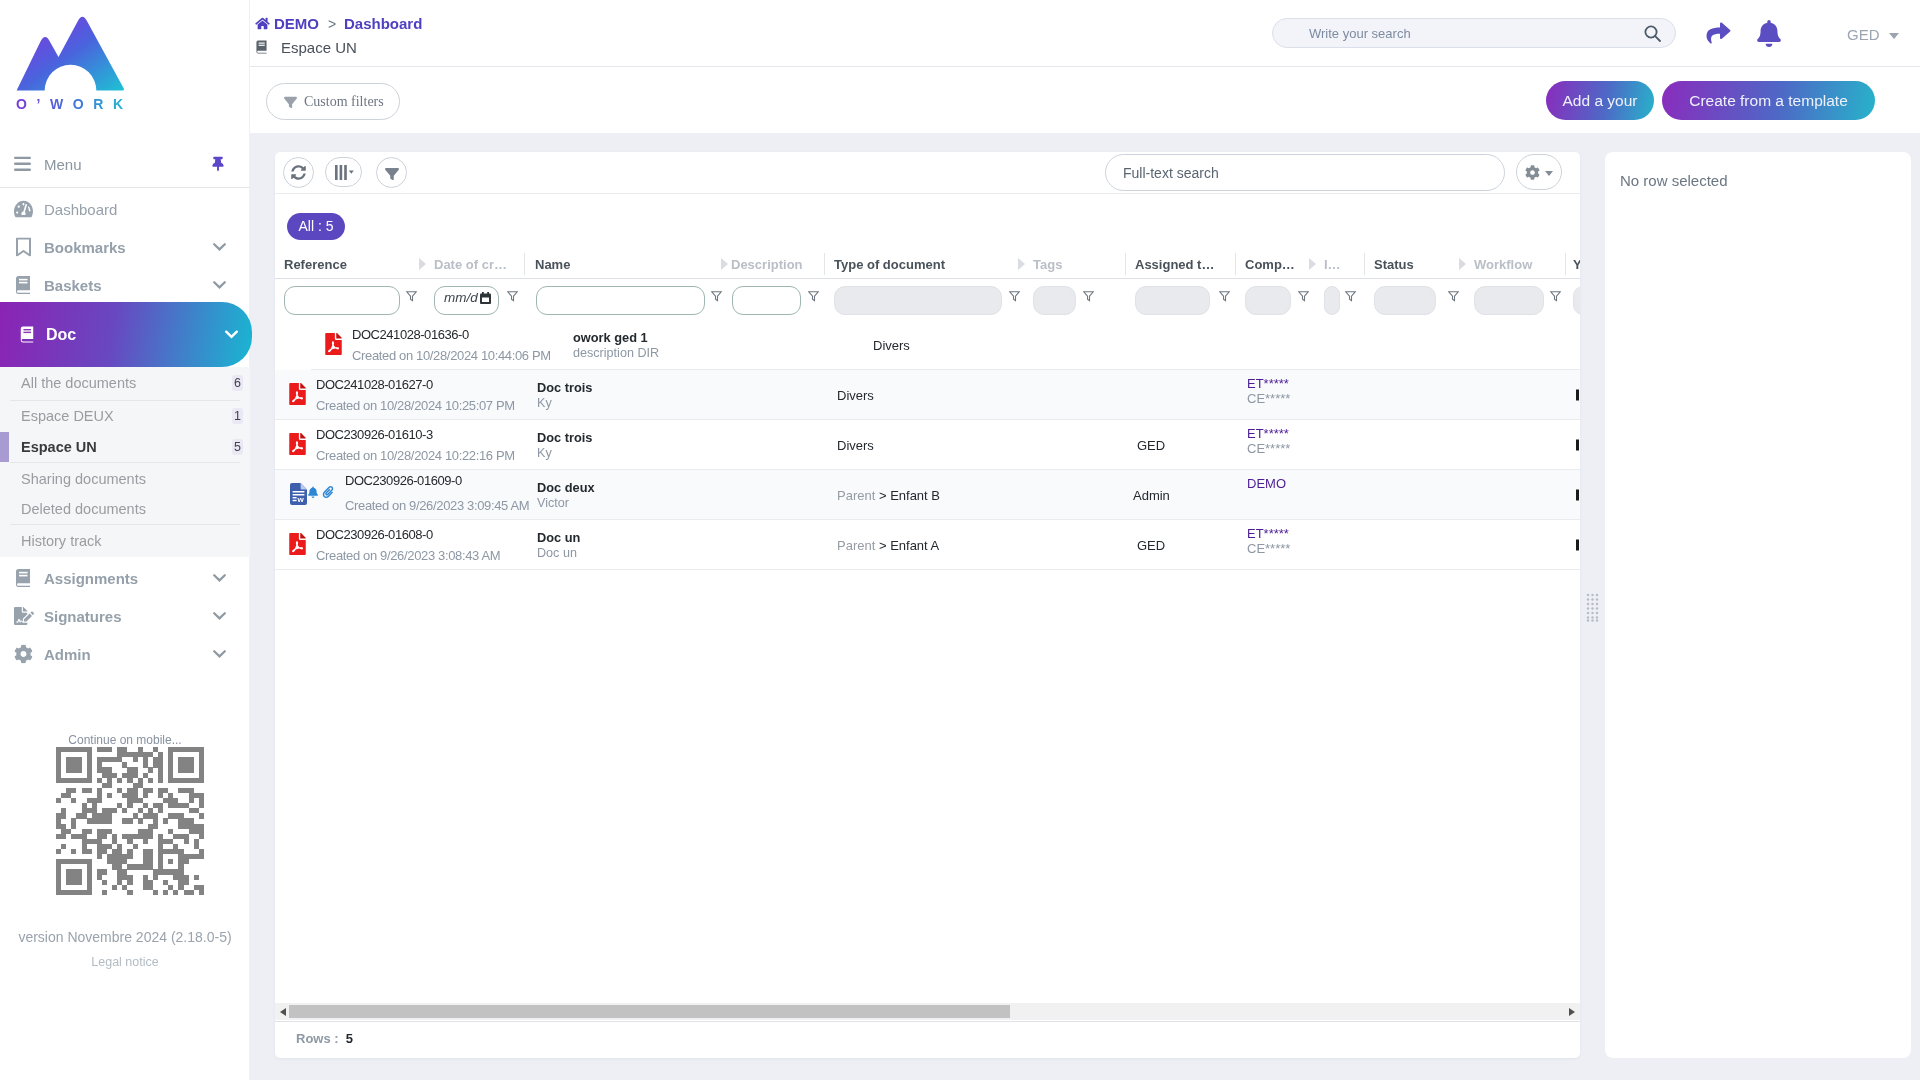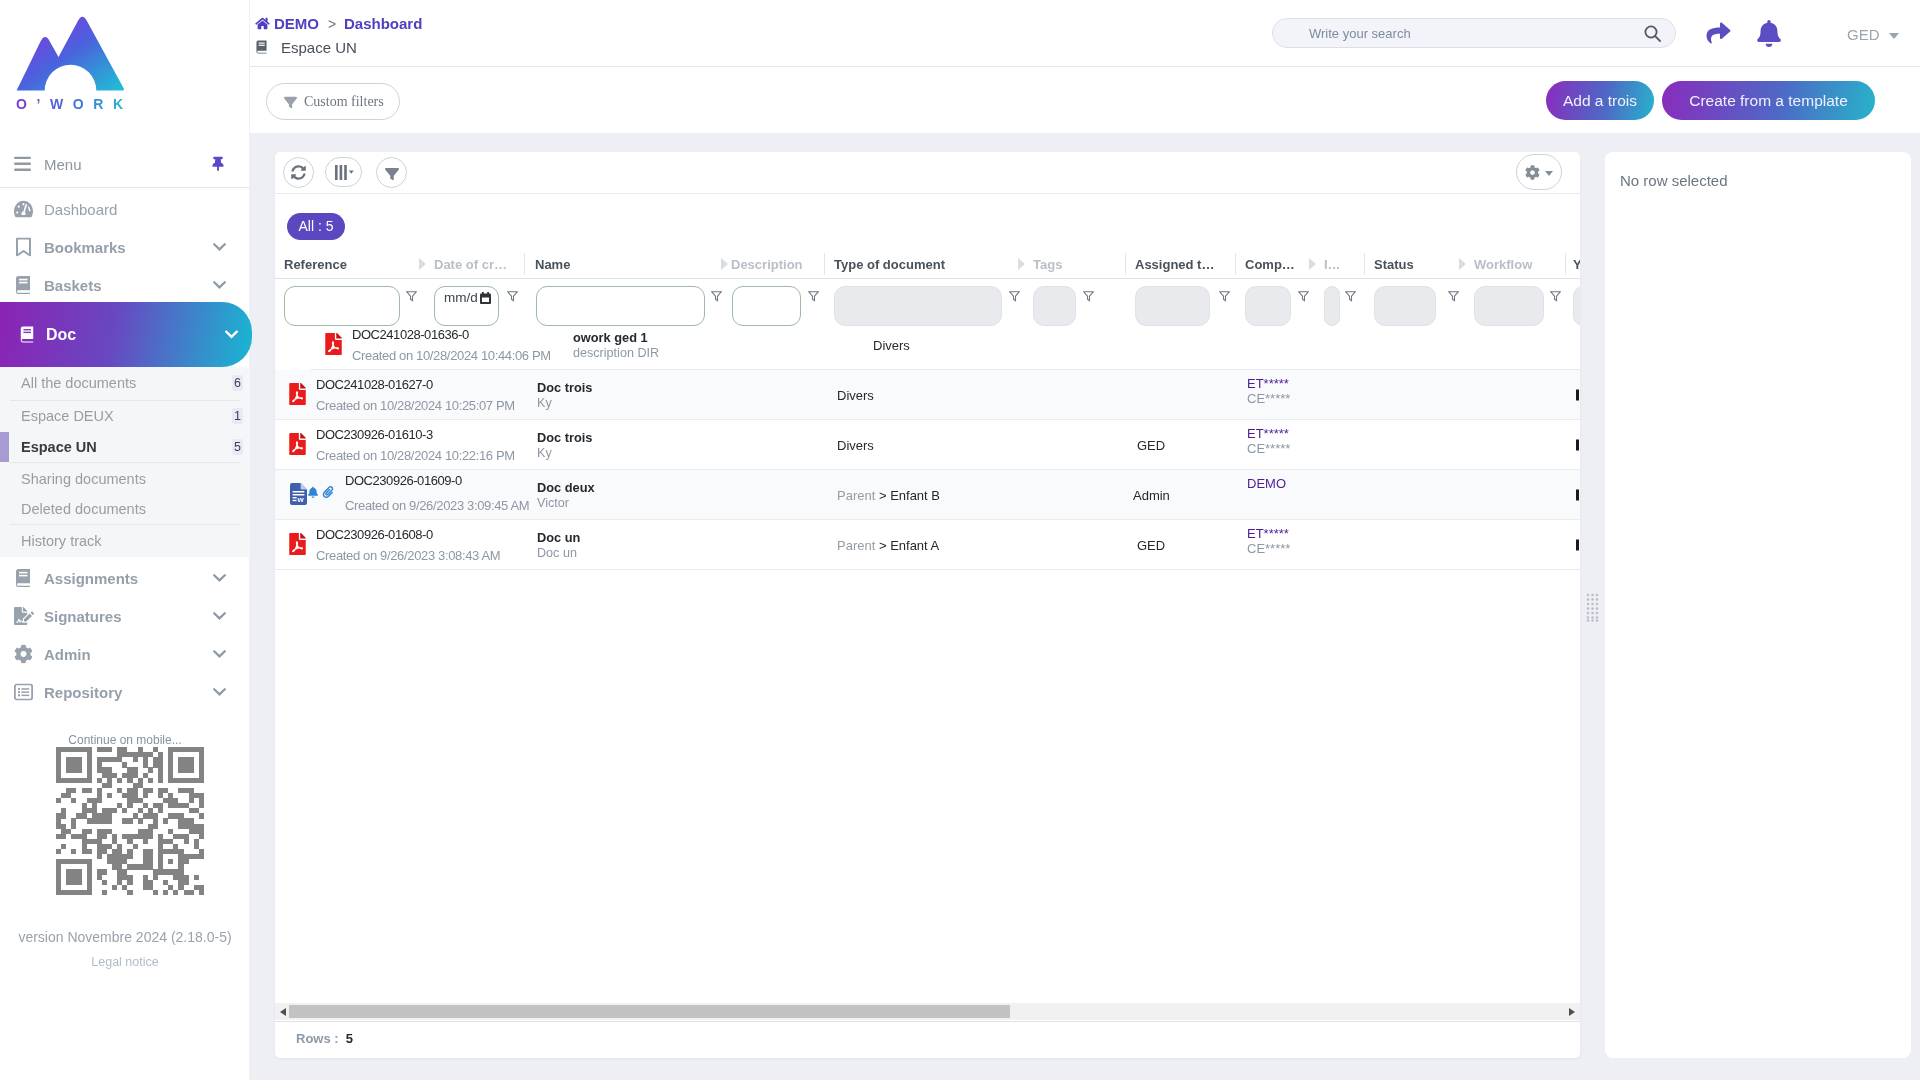--- a/index.html
+++ b/index.html
@@ -39,21 +39,21 @@
 #rightcard span{position:absolute;left:15px;top:20px;font-size:15px;color:#6b7683;}
 .toolbtn{position:absolute;top:5px;height:31px;border:1px solid #ccd2d9;border-radius:16px;background:#fff;}
 #ftsearch{position:absolute;left:830px;top:2px;width:400px;height:37px;border:1px solid #ccd3dc;border-radius:19px;background:#fff;}
 #ftsearch span{position:absolute;left:17px;top:50%;transform:translateY(-50%);font-size:14px;color:#5a6572;}
 #allpill{position:absolute;left:12px;top:61px;width:58px;height:27px;border-radius:14px;background:#5b48c0;color:#fff;font-size:14px;text-align:center;line-height:27px;}
 
 .hd{position:absolute;top:0;font-weight:bold;font-size:13px;color:#49525a;white-space:nowrap;}
 .hd.lt{color:#b9bfc6;}
 .hsep{position:absolute;top:-4px;width:1px;height:22px;background:#e3e6e9;}
 .harr{position:absolute;top:1px;width:0;height:0;border-left:7px solid #d9dce1;border-top:6px solid transparent;border-bottom:6px solid transparent;}
-.fin{position:absolute;top:8px;height:40px;border:1px solid #9fb7b0;border-radius:11px;background:#fff;}
+.fin{position:absolute;top:8px;height:29px;border:1px solid #9fb7b0;border-radius:11px;background:#fff;font-style:italic;}
 .fin.dis{background:#e8eaed;border-color:#dfe2e6;}
 .row{position:absolute;left:0;width:1305px;height:50px;}
 .rref{position:absolute;letter-spacing:-0.45px;font-size:13px;color:#24292e;white-space:nowrap;}
 .rcrt{position:absolute;letter-spacing:-0.35px;font-size:13px;color:#8d98a4;white-space:nowrap;}
 .rname{position:absolute;left:262px;font-size:12.8px;font-weight:bold;color:#24292e;white-space:nowrap;}
 .rsub{position:absolute;left:262px;font-size:12.6px;color:#8d98a4;white-space:nowrap;}
 .rtype{position:absolute;left:562px;top:50%;transform:translateY(-50%);font-size:13px;color:#24292e;white-space:nowrap;}
 .rtype .gy{color:#959ca4;}
 .rass{position:absolute;top:50%;transform:translateY(-50%);font-size:13px;color:#24292e;}
 .rcomp1{position:absolute;left:972px;top:6px;font-size:13px;color:#4c1d95;}
@@ -100,21 +100,21 @@
 <svg class="abs" style="left:1889px;top:33px" width="10" height="6" viewBox="0 0 10 6">
       <path fill="#9aa5b1" d="M0,0 h10 l-5,6 Z"></path>
     </svg>
 
 <div class="abs" id="customf">
 <svg class="abs" style="left:17px;top:12px" width="13" height="13" viewBox="0 0 512 512">
         <path fill="#9aa1ab" d="M3.9 54.9C10.5 40.9 24.5 32 40 32h432c15.5 0 29.5 8.9 36.1 22.9s4.6 30.5-5.2 42.5L320 320.9V448c0 12.1-6.8 23.2-17.7 28.6s-23.8 4.3-33.5-3l-64-48c-8.1-6-12.8-15.5-12.8-25.6V320.9L9 97.3C-.7 85.4-2.8 68.8 3.9 54.9z"></path>
       </svg>
 <span>Custom filters</span>
     </div>
-<div class="gbtn" style="left:1546px;width:108px;">Add a trois</div>
+<div class="gbtn" style="left:1546px;width:108px;">Add a your</div>
 <div class="gbtn" style="left:1662px;width:213px;">Create from a template</div>
 
 <div class="abs" id="card">
 <div class="toolbtn" style="left:8px;width:31px;height:31px;border-radius:50%;">
 <svg class="abs" style="left:7px;top:7px" width="15" height="15" viewBox="0 0 512 512">
           <path fill="#6a737d" d="M370.72 133.28C339.458 104.008 298.888 87.962 255.848 88c-77.458.068-144.328 53.178-162.791 126.85-1.344 5.363-6.122 9.15-11.651 9.15H24.103c-7.498 0-13.194-6.807-11.807-14.176C33.933 94.924 134.813 8 256 8c66.448 0 126.791 26.136 171.315 68.685L465.547 38.45C480.661 23.337 506 34.042 506 55.413V176c0 13.255-10.745 24-24 24H361.411c-21.368 0-32.076-25.342-16.962-40.45l26.271-26.27zM32 312h120.589c21.368 0 32.076 25.342 16.962 40.45l-26.271 26.27c31.262 29.273 71.835 45.333 114.876 45.28 77.418-.07 144.315-53.144 162.787-126.849 1.344-5.363 6.122-9.15 11.651-9.15h57.304c7.498 0 13.194 6.807 11.807 14.176C479.067 417.076 378.188 504 257 504c-66.448 0-126.791-26.136-171.315-68.685L47.453 473.55C32.339 488.663 7 477.958 7 456.587V336c0-13.255 10.745-24 24-24z"></path>
         </svg>
 </div>
 <div class="toolbtn" style="left:50px;width:37px;height:30px;">
 <svg class="abs" style="left:9px;top:7px" width="19" height="15" viewBox="0 0 19 15">
@@ -124,20 +124,23 @@
             <rect x="9.2" y="0" width="2.6" height="15"></rect>
             <path d="M13.8,5.5 h5 l-2.5,3.2 Z"></path>
           </g>
         </svg>
 </div>
 <div class="toolbtn" style="left:101px;width:31px;height:31px;border-radius:50%;">
 <svg class="abs" style="left:8px;top:9px" width="14" height="14" viewBox="0 0 512 512">
           <path fill="#79828c" d="M3.9 54.9C10.5 40.9 24.5 32 40 32h432c15.5 0 29.5 8.9 36.1 22.9s4.6 30.5-5.2 42.5L320 320.9V448c0 12.1-6.8 23.2-17.7 28.6s-23.8 4.3-33.5-3l-64-48c-8.1-6-12.8-15.5-12.8-25.6V320.9L9 97.3C-.7 85.4-2.8 68.8 3.9 54.9z"></path>
         </svg>
 </div>
+<div class="abs" id="ftsearch">
+        <span>Full-text search</span>
+      </div>
 <div class="toolbtn" style="left:1241px;width:46px;height:36px;top:2px;border-radius:18px;">
 <svg class="abs" style="left:8px;top:10px" width="15" height="15" viewBox="0 0 512 512">
           <path fill="#848d96" d="M487.4 315.7l-42.6-24.6c4.3-23.2 4.3-47 0-70.2l42.6-24.6c4.9-2.8 7.1-8.6 5.5-14-11.1-35.6-30-67.8-54.7-94.6-3.8-4.1-10-5.1-14.8-2.3L380.8 110c-17.9-15.4-38.5-27.3-60.8-35.1V25.8c0-5.6-3.9-10.5-9.4-11.7-36.7-8.2-74.3-7.8-109.2 0-5.5 1.2-9.4 6.1-9.4 11.7V75c-22.2 7.9-42.8 19.8-60.8 35.1L86.4 85.5c-4.9-2.8-11-1.9-14.8 2.3-24.7 26.7-43.6 58.9-54.7 94.6-1.7 5.4.6 11.2 5.5 14L65 221c-4.3 23.2-4.3 47 0 70.2l-42.6 24.6c-4.9 2.8-7.1 8.6-5.5 14 11.1 35.6 30 67.8 54.7 94.6 3.8 4.1 10 5.1 14.8 2.3l42.6-24.6c17.9 15.4 38.5 27.3 60.8 35.1v49.2c0 5.6 3.9 10.5 9.4 11.7 36.7 8.2 74.3 7.8 109.2 0 5.5-1.2 9.4-6.1 9.4-11.7v-49.2c22.2-7.9 42.8-19.8 60.8-35.1l42.6 24.6c4.9 2.8 11 1.9 14.8-2.3 24.7-26.7 43.6-58.9 54.7-94.6 1.5-5.5-.7-11.3-5.6-14.1zM256 336c-44.1 0-80-35.9-80-80s35.9-80 80-80 80 35.9 80 80-35.9 80-80 80z"></path>
         </svg>
 <svg class="abs" style="left:28px;top:16px" width="8" height="5" viewBox="0 0 8 5">
           <path fill="#848d96" d="M0,0 h8 l-4,5 Z"></path>
         </svg>
 </div>
 <div class="abs" style="left:0;top:41px;width:1305px;height:1px;background:#e9ecef;"></div>
 <div class="abs" id="allpill">All : 5</div>
@@ -464,37 +467,20 @@
 <span class="lbl">Signatures</span>
 <svg class="chev" width="13" height="8" viewBox="0 0 13 8">
           <path fill="none" stroke="#8e99a3" stroke-width="2.2" stroke-linecap="round" d="M1.2,1.2 L6.5,6.4 L11.8,1.2"></path>
         </svg>
 </div>
 <div class="srow" style="top:635px">
 <svg class="ic" width="19" height="19" viewBox="0 0 512 512">
           <path fill="#98a2ac" d="M487.4 315.7l-42.6-24.6c4.3-23.2 4.3-47 0-70.2l42.6-24.6c4.9-2.8 7.1-8.6 5.5-14-11.1-35.6-30-67.8-54.7-94.6-3.8-4.1-10-5.1-14.8-2.3L380.8 110c-17.9-15.4-38.5-27.3-60.8-35.1V25.8c0-5.6-3.9-10.5-9.4-11.7-36.7-8.2-74.3-7.8-109.2 0-5.5 1.2-9.4 6.1-9.4 11.7V75c-22.2 7.9-42.8 19.8-60.8 35.1L86.4 85.5c-4.9-2.8-11-1.9-14.8 2.3-24.7 26.7-43.6 58.9-54.7 94.6-1.7 5.4.6 11.2 5.5 14L65 221c-4.3 23.2-4.3 47 0 70.2l-42.6 24.6c-4.9 2.8-7.1 8.6-5.5 14 11.1 35.6 30 67.8 54.7 94.6 3.8 4.1 10 5.1 14.8 2.3l42.6-24.6c17.9 15.4 38.5 27.3 60.8 35.1v49.2c0 5.6 3.9 10.5 9.4 11.7 36.7 8.2 74.3 7.8 109.2 0 5.5-1.2 9.4-6.1 9.4-11.7v-49.2c22.2-7.9 42.8-19.8 60.8-35.1l42.6 24.6c4.9 2.8 11 1.9 14.8-2.3 24.7-26.7 43.6-58.9 54.7-94.6 1.5-5.5-.7-11.3-5.6-14.1zM256 336c-44.1 0-80-35.9-80-80s35.9-80 80-80 80 35.9 80 80-35.9 80-80 80z"></path>
         </svg>
 <span class="lbl">Admin</span>
-<svg class="chev" width="13" height="8" viewBox="0 0 13 8">
-          <path fill="none" stroke="#8e99a3" stroke-width="2.2" stroke-linecap="round" d="M1.2,1.2 L6.5,6.4 L11.8,1.2"></path>
-        </svg>
-</div>
-<div class="srow" style="top:673px">
-<svg class="ic" width="19" height="17" viewBox="0 0 19 17">
-          <rect x="0.9" y="0.9" width="17.2" height="15.2" rx="2.2" fill="none" stroke="#98a2ac" stroke-width="1.8"></rect>
-          <g fill="#98a2ac">
-            <rect x="4" y="4.4" width="2" height="2"></rect>
-            <rect x="7.4" y="4.7" width="7.8" height="1.5"></rect>
-            <rect x="4" y="7.6" width="2" height="2"></rect>
-            <rect x="7.4" y="7.9" width="7.8" height="1.5"></rect>
-            <rect x="4" y="10.8" width="2" height="2"></rect>
-            <rect x="7.4" y="11.1" width="7.8" height="1.5"></rect>
-          </g>
-        </svg>
-<span class="lbl">Repository</span>
 <svg class="chev" width="13" height="8" viewBox="0 0 13 8">
           <path fill="none" stroke="#8e99a3" stroke-width="2.2" stroke-linecap="round" d="M1.2,1.2 L6.5,6.4 L11.8,1.2"></path>
         </svg>
 </div>
 <div class="abs" style="left:0;top:733px;width:250px;text-align:center;font-size:12px;color:#8792a0;">Continue on mobile...</div>
 <div class="abs" id="qrwrap"><svg width="148" height="148" viewBox="0 0 29 29" fill="#838383" shape-rendering="crispEdges">
           <rect x="0" y="0" width="7" height="1.02"></rect>
           <rect x="8" y="0" width="3" height="1.02"></rect>
           <rect x="12" y="0" width="2" height="1.02"></rect>
           <rect x="16" y="0" width="1" height="1.02"></rect>

